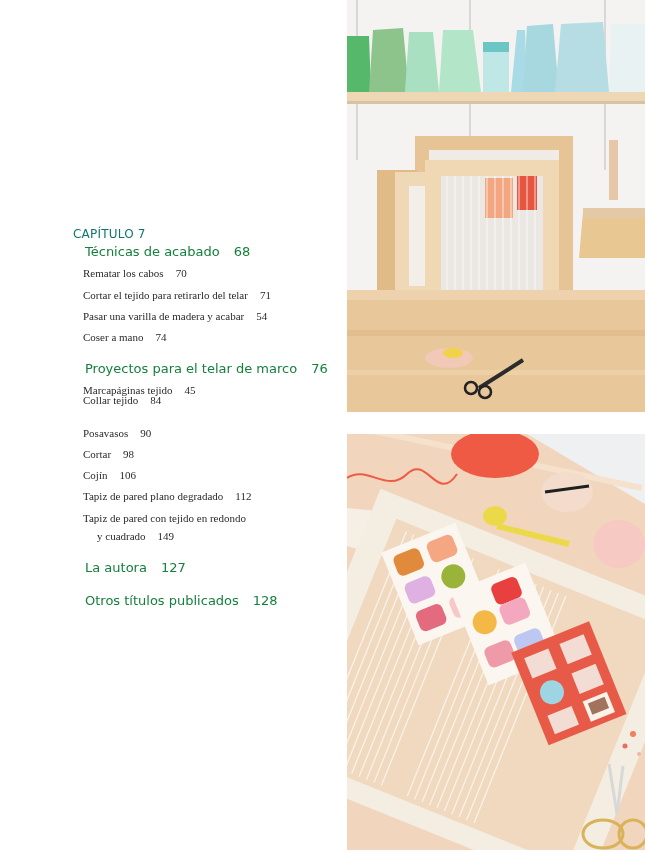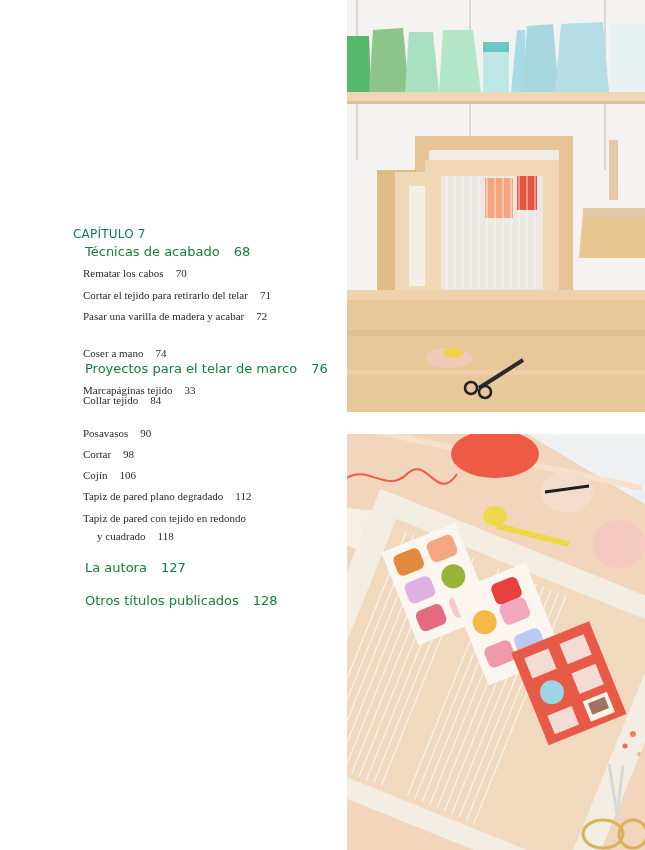--- a/index.html
+++ b/index.html
@@ -39,52 +39,52 @@
   <div class="sec" style="top:244px">
     <span>Técnicas de acabado</span><span class="pg">68</span>
   </div>
   <div class="sub" style="top:267px">
     <span>Rematar los cabos</span><span class="pg">70</span>
   </div>
   <div class="sub" style="top:289px">
     <span>Cortar el tejido para retirarlo del telar</span><span class="pg">71</span>
   </div>
   <div class="sub" style="top:310px">
-    <span>Pasar una varilla de madera y acabar</span><span class="pg">72</span>
-  </div>
-  <div class="sub" style="top:347px">
+    <span>Pasar una varilla de madera y acabar</span><span class="pg">54</span>
+  </div>
+  <div class="sub" style="top:331px">
     <span>Coser a mano</span><span class="pg">74</span>
   </div>
 
   <div class="sec" style="top:361px">
     <span>Proyectos para el telar de marco</span><span class="pg">76</span>
   </div>
   <div class="sub" style="top:384px">
-    <span>Marcapáginas tejido</span><span class="pg">33</span>
+    <span>Marcapáginas tejido</span><span class="pg">45</span>
   </div>
   <div class="sub" style="top:394px">
     <span>Collar tejido</span><span class="pg">84</span>
   </div>
   <div class="sub" style="top:427px">
     <span>Posavasos</span><span class="pg">90</span>
   </div>
   <div class="sub" style="top:448px">
     <span>Cortar</span><span class="pg">98</span>
   </div>
   <div class="sub" style="top:469px">
     <span>Cojín</span><span class="pg">106</span>
   </div>
   <div class="sub" style="top:490px">
     <span>Tapiz de pared plano degradado</span><span class="pg">112</span>
   </div>
   <div class="sub" style="top:512px">
     <span>Tapiz de pared con tejido en redondo</span>
   </div>
   <div class="sub cont" style="top:530px">
-    <span>y cuadrado</span><span class="pg">118</span>
+    <span>y cuadrado</span><span class="pg">149</span>
   </div>
 
   <div class="sec" style="top:560px">
     <span>La autora</span><span class="pg">127</span>
   </div>
   <div class="sec" style="top:593px">
     <span>Otros títulos publicados</span><span class="pg">128</span>
   </div>
 </div>
 

